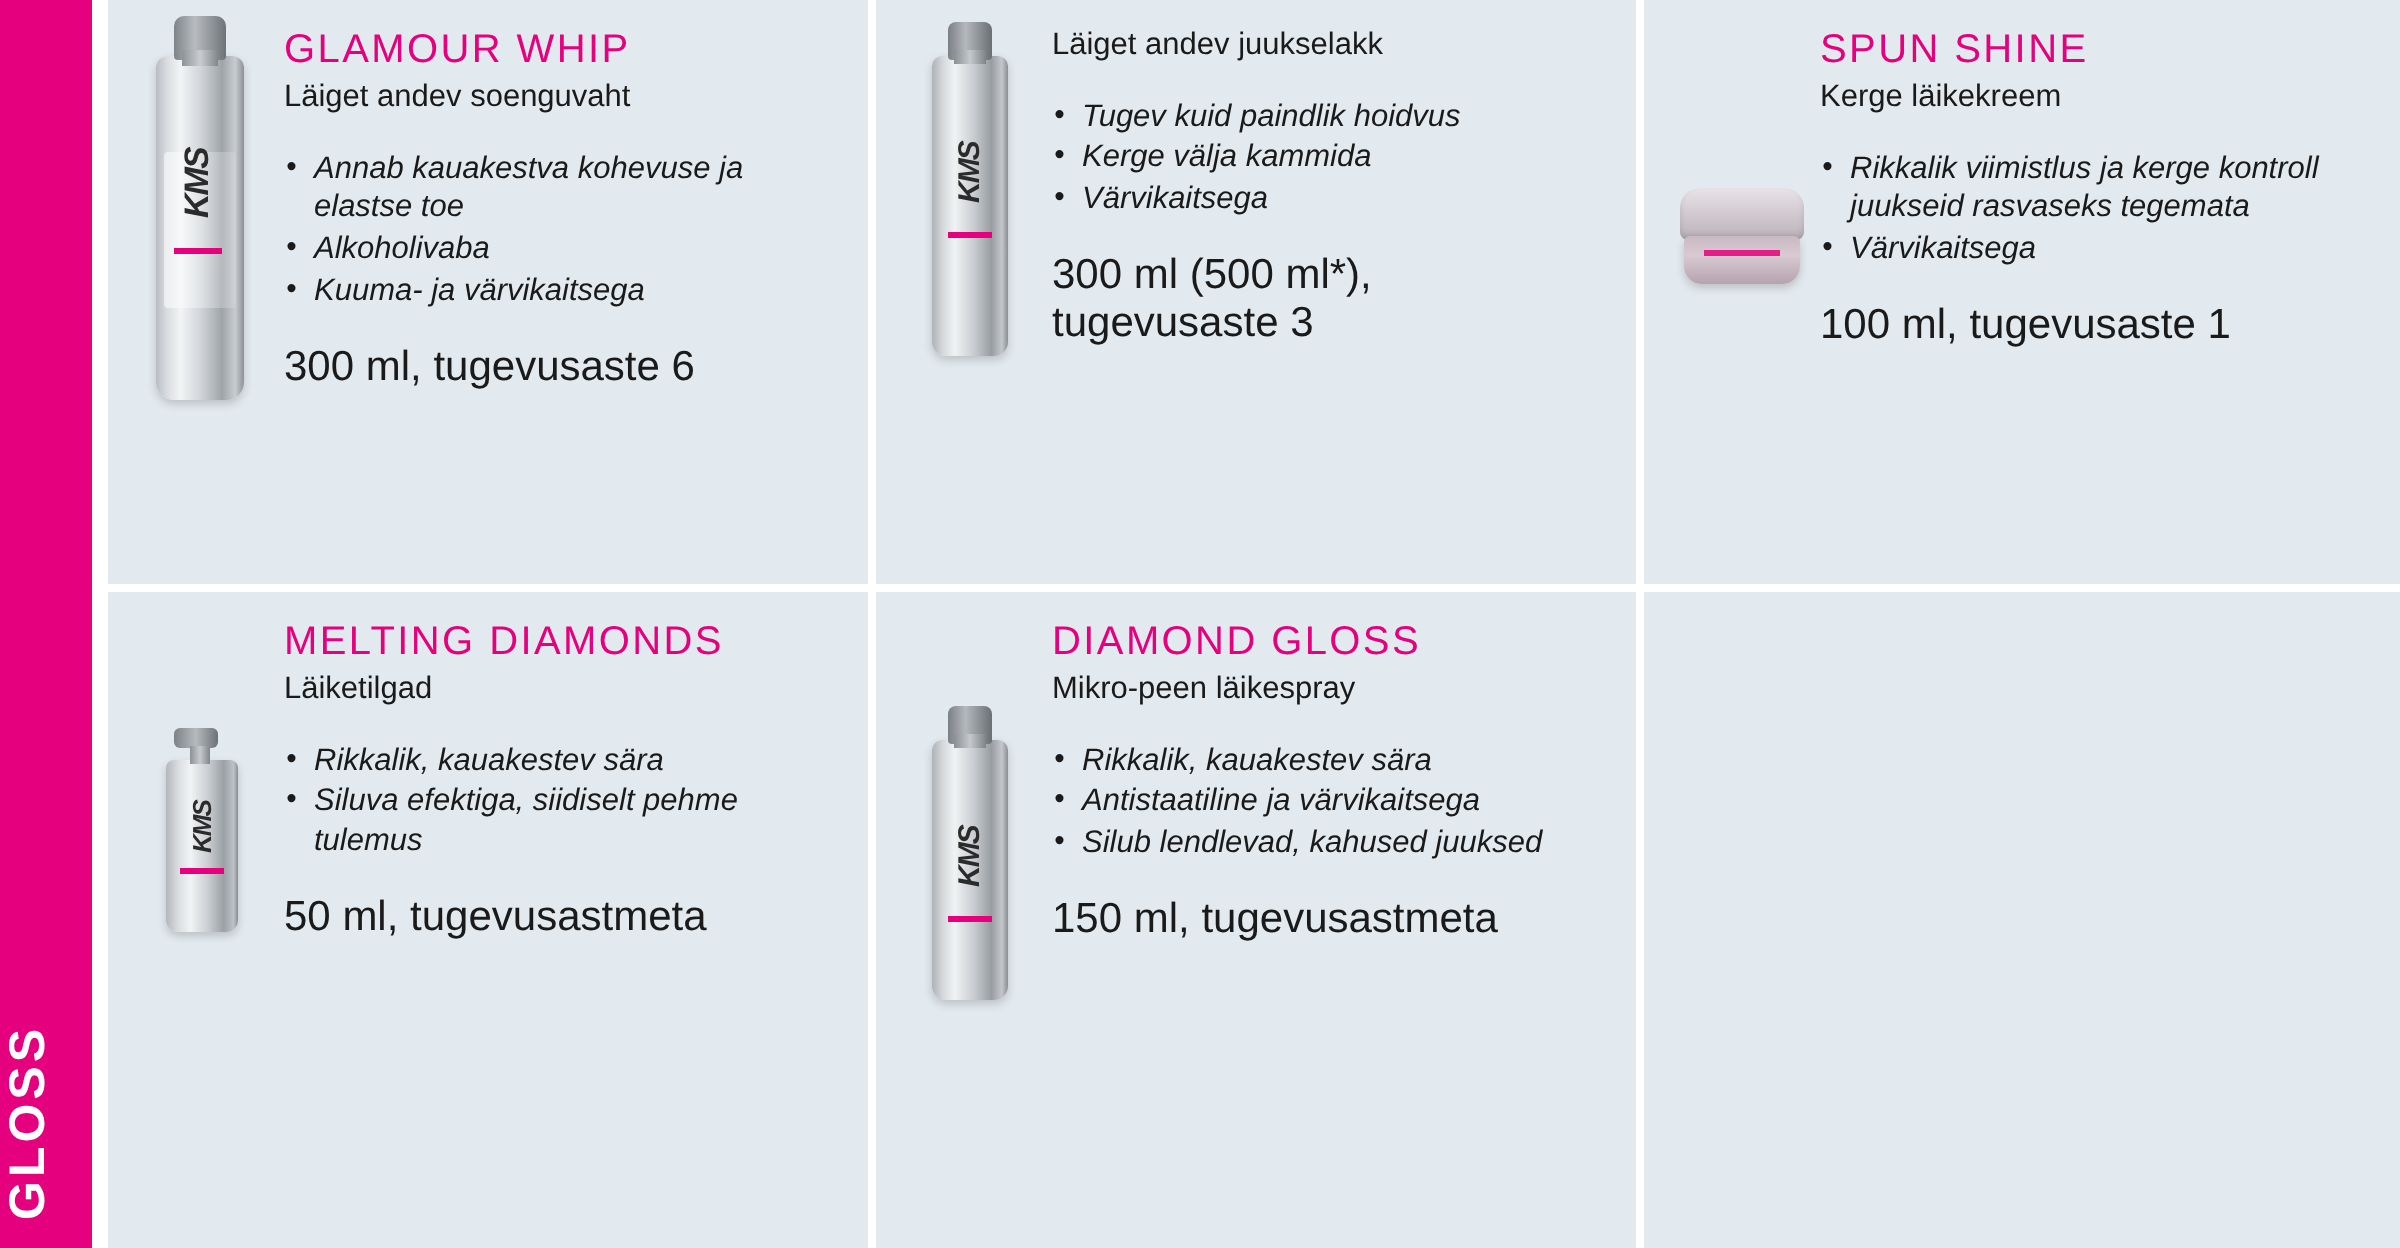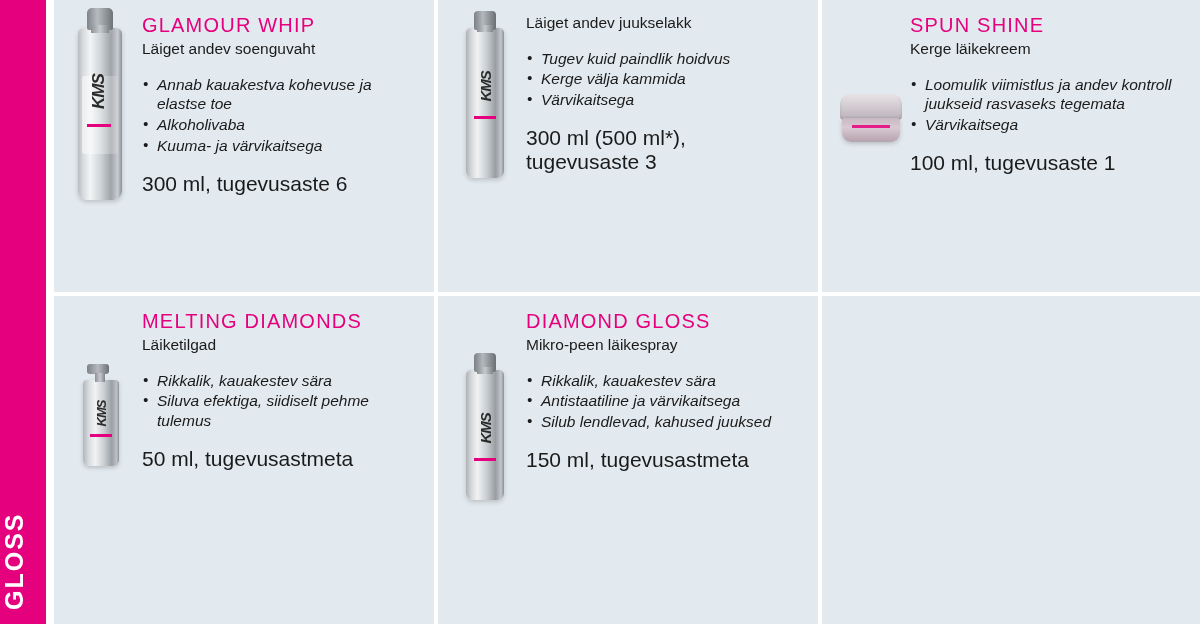--- a/index.html
+++ b/index.html
@@ -349,21 +349,21 @@
         <div class="jar">
           <div class="jar-lid"></div>
           <div class="jar-base"></div>
           <div class="jar-pink"></div>
         </div>
       </div>
       <div class="prod-text">
         <h2 class="prod-title">SPUN SHINE</h2>
         <div class="prod-sub">Kerge läikekreem</div>
         <ul class="feat">
-          <li>Loomulik viimistlus ja andev kontroll juukseid rasvaseks tegemata</li>
+          <li>Rikkalik viimistlus ja kerge kontroll juukseid rasvaseks tegemata</li>
           <li>Värvikaitsega</li>
         </ul>
         <div class="prod-size">100 ml, tugevusaste 1</div>
       </div>
     </div>
 
     <div class="cell">
       <div class="prod-img img-shift-b">
         <div class="bottle">
           <div class="pump">

